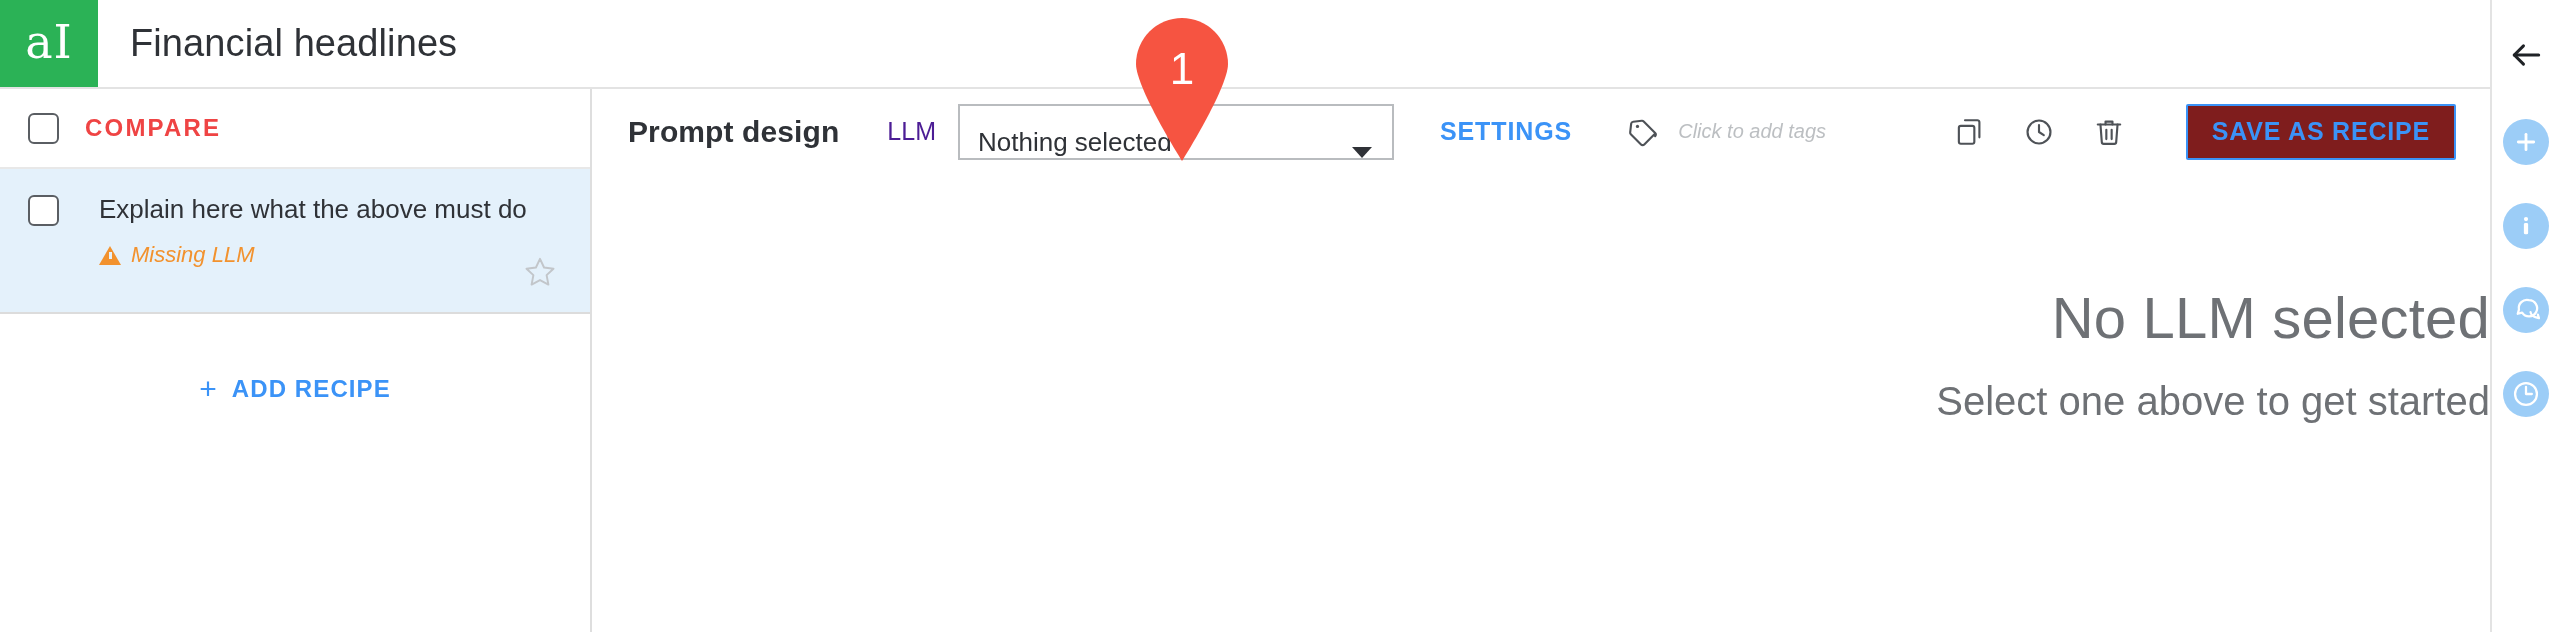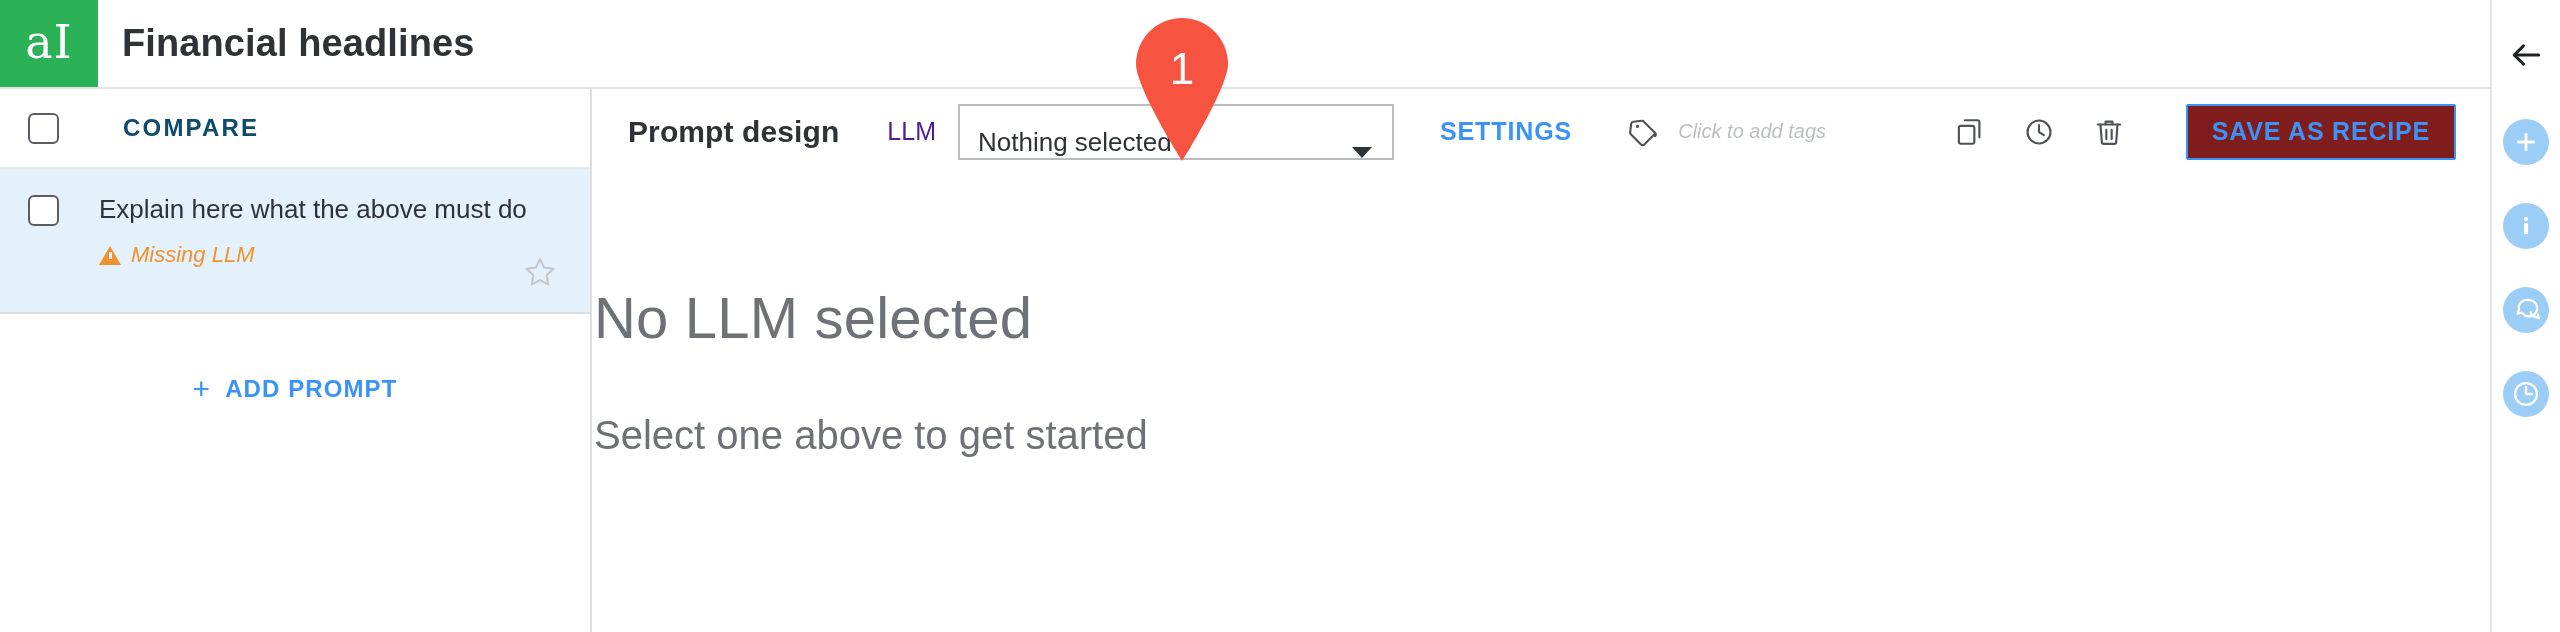--- a/index.html
+++ b/index.html
@@ -34,24 +34,24 @@
     color: #ffffff;
     font-family: "DejaVu Serif", serif;
     font-size: 46px;
     line-height: 1;
     letter-spacing: 1px;
     font-weight: 400;
     padding-bottom: 4px;
   }
   .app-title {
     display: flex; align-items: center;
-    padding-left: 24px;
+    padding-left: 32px;
     font-size: 38px;
     color: #2f3237;
-    font-weight: 700;
+    font-weight: 400;
     letter-spacing: .1px;
   }
 
   
   .sidebar {
     position: absolute; top: 89px; left: 0;
     width: 592px; height: 543px;
     background: #fff;
     border-right: 2px solid #dedede;
   }
@@ -63,24 +63,24 @@
     background: #fff;
   }
   .chk {
     width: 31px; height: 31px;
     border: 2.5px solid #5a5e63;
     border-radius: 6px;
     background: #fff;
     flex: 0 0 31px;
   }
   .compare-label {
-    margin-left: 64px;
+    margin-left: 26px;
     font-size: 24px;
     letter-spacing: 2.2px;
-    color: #0c4a6e;
+    color: #ef4444;
     font-weight: 600;
   }
 
   .prompt-item {
     position: relative;
     height: 145px;
     background: #e4f1fb;
     border-bottom: 2px solid #dcdcdc;
     padding: 26px 0 0 28px;
   }
@@ -218,30 +218,30 @@
     font-weight: 700;
     letter-spacing: .8px;
     display: flex; align-items: center; justify-content: center;
     padding: 0 24px;
     background: #7f1d1d;
     border-radius: 2px;
   }
 
   .empty-state {
     padding-top: 110px;
-    text-align: left;
+    text-align: right;
   }
   .empty-title {
     font-size: 58px;
     color: #6e7175;
     font-weight: 400;
     letter-spacing: .2px;
   }
   .empty-sub {
-    margin-top: 62px;
+    margin-top: 28px;
     font-size: 40px;
     color: #6e7175;
     font-weight: 400;
   }
 
   
   .right-rail {
     position: absolute; top: 0; right: 0;
     width: 70px; height: 632px;
     border-left: 2px solid #e3e3e3;
@@ -313,21 +313,21 @@
       <div class="star-btn">
         <svg width="36" height="36" viewBox="0 0 24 24" fill="none" stroke="#c2c6ca" stroke-width="1.3" stroke-linejoin="round" stroke-linecap="round" aria-hidden="true">
           <polygon points="12,3.2 14.7,9 21,9.8 16.4,14.1 17.6,20.4 12,17.4 6.4,20.4 7.6,14.1 3,9.8 9.3,9"></polygon>
         </svg>
       </div>
     </div>
 
     <div class="add-prompt-wrap">
       <div class="add-prompt">
         <span class="plus-glyph">+</span>
-        <span>ADD PROMPT</span>
+        <span>ADD RECIPE</span>
       </div>
     </div>
   </div>
 
   <div class="main">
 
     <div class="toolbar">
       <div class="toolbar-title">Prompt design</div>
       <div class="llm-label">LLM</div>
 

